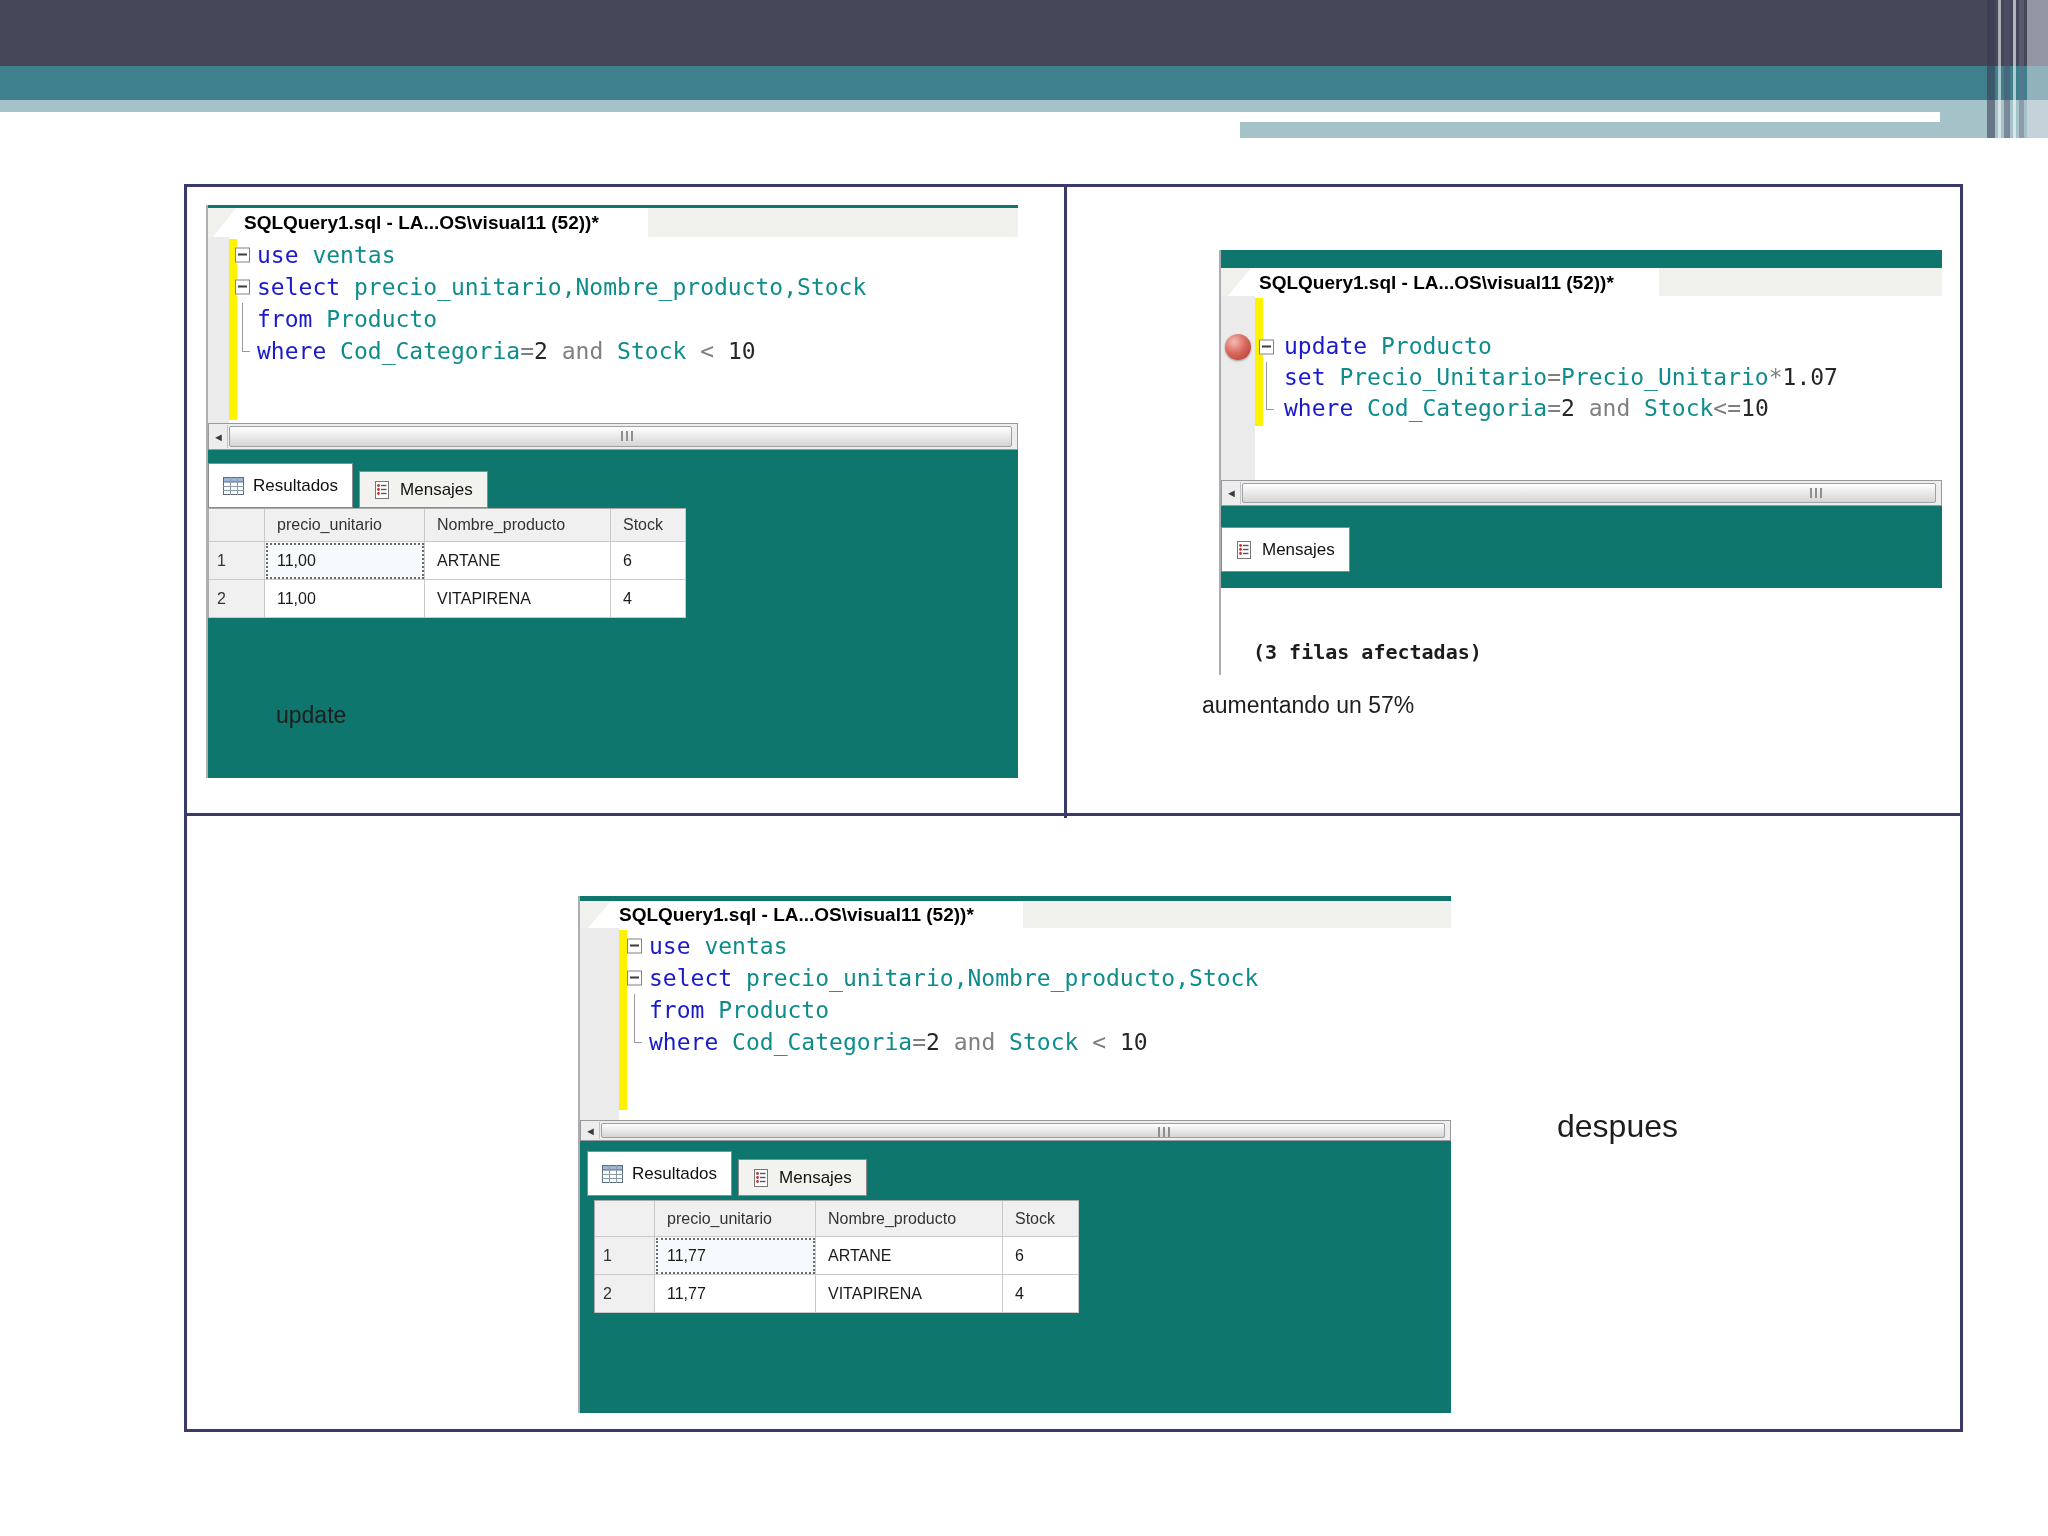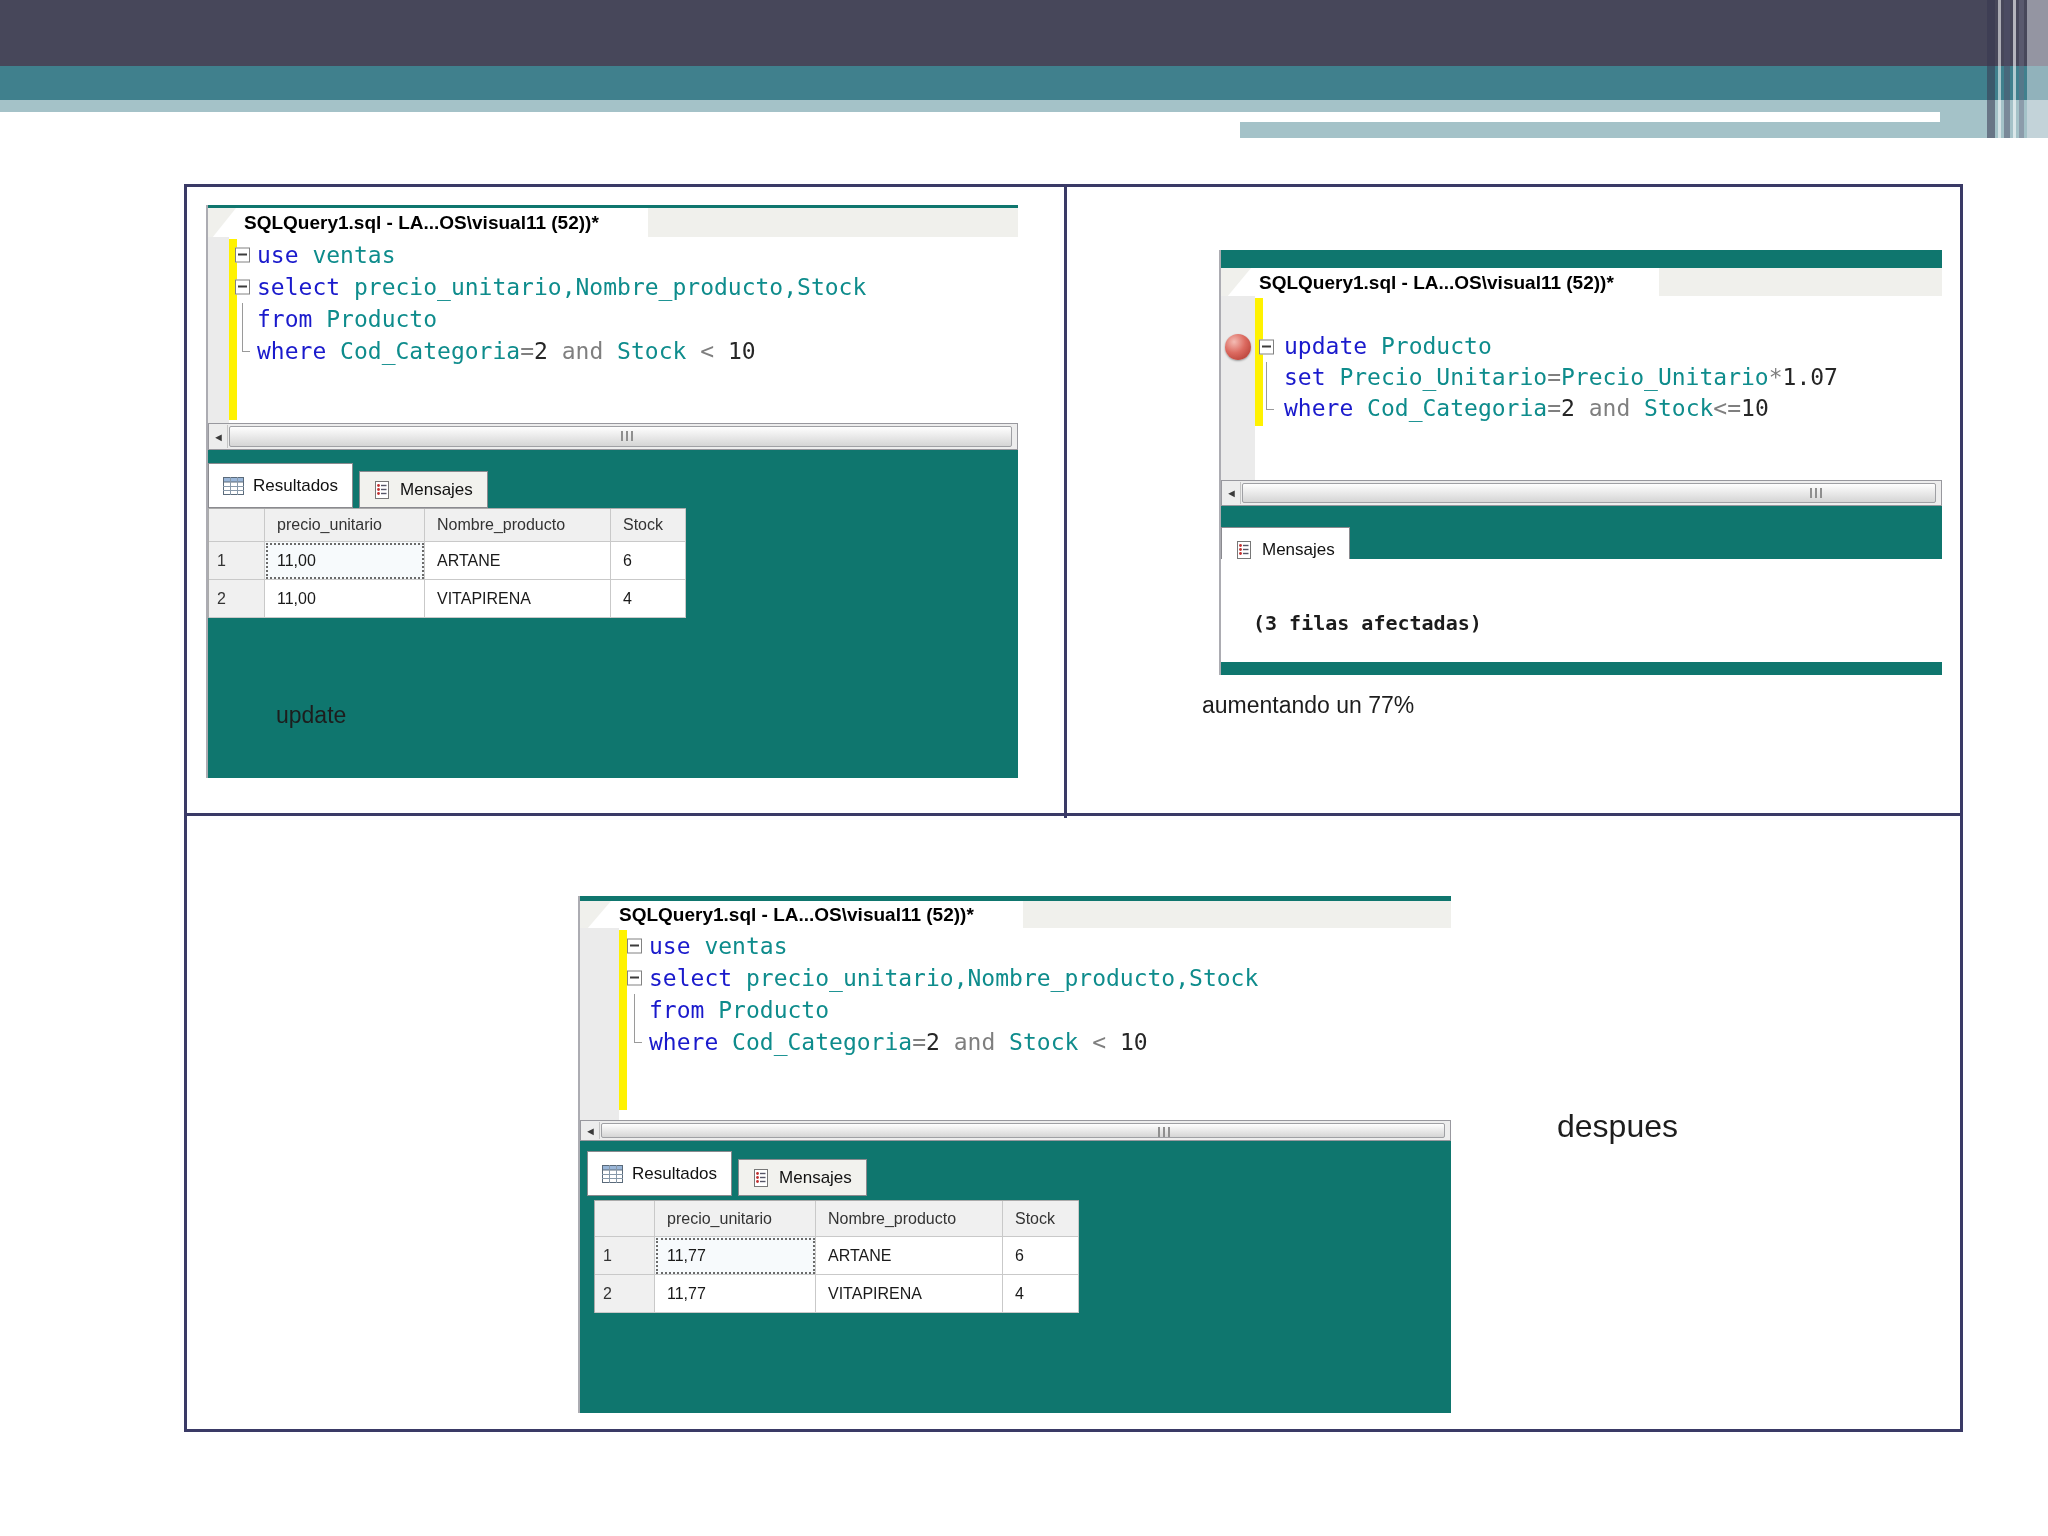--- a/index.html
+++ b/index.html
@@ -89,21 +89,21 @@
   #panel-update .grip{left:82%;}
   #panel-after .grip{left:66%;top:3px;}
   .results-bar{position:absolute;display:flex;align-items:flex-end;gap:6px;}
   #panel-before .results-bar{top:258px;left:0;height:45px;}
   #panel-update .results-bar{top:277px;left:0;height:45px;}
   #panel-after .results-bar{top:255px;left:7px;height:45px;}
   .res-tab{display:flex;align-items:center;gap:9px;border:1px solid #8A8A8F;background:#F2F2EE;
       padding:0 14px;font-size:17px;color:#111;height:37px;box-sizing:border-box;}
   .res-tab.selected{background:#fff;height:45px;}
   .msg-area{position:absolute;background:#fff;}
-  #panel-update .msg-area{top:309px;left:0;right:0;height:103px;}
+  #panel-update .msg-area{top:338px;left:0;right:0;height:103px;}
   .msg-text{position:absolute;left:32px;top:52px;font-family:"DejaVu Sans Mono",monospace;
       font-weight:bold;font-size:20px;color:#1c1c1c;}
   .grid{position:absolute;border-top:1px solid #ABABAB;border-left:1px solid #ABABAB;background:#fff;font-size:16px;}
   #panel-before .grid{left:0;top:303px;}
   #panel-after .grid{left:14px;top:304px;}
   .g-row{display:flex;}
   .g-cell{border-right:1px solid #C9C9C9;border-bottom:1px solid #C9C9C9;padding-left:12px;
       display:flex;align-items:center;background:#fff;color:#1a1a1a;box-sizing:border-box;}
   .g-head .g-cell,.rownum{background:#F0F0F0;color:#333;}
   .rownum{padding-left:8px;}
@@ -314,14 +314,14 @@
       <div class="g-row">
         <div class="g-cell c0 rownum">2</div>
         <div class="g-cell c1">11,77</div>
         <div class="g-cell c2">VITAPIRENA</div>
         <div class="g-cell c3">4</div>
       </div>
     </div>
 </section>
 
 <div class="slide-label" id="label-antes">update</div>
-<div class="slide-label" id="label-aumentando">aumentando un 77%</div>
+<div class="slide-label" id="label-aumentando">aumentando un 57%</div>
 <div class="slide-label" id="label-despues">despues</div>
 
 </body></html>

